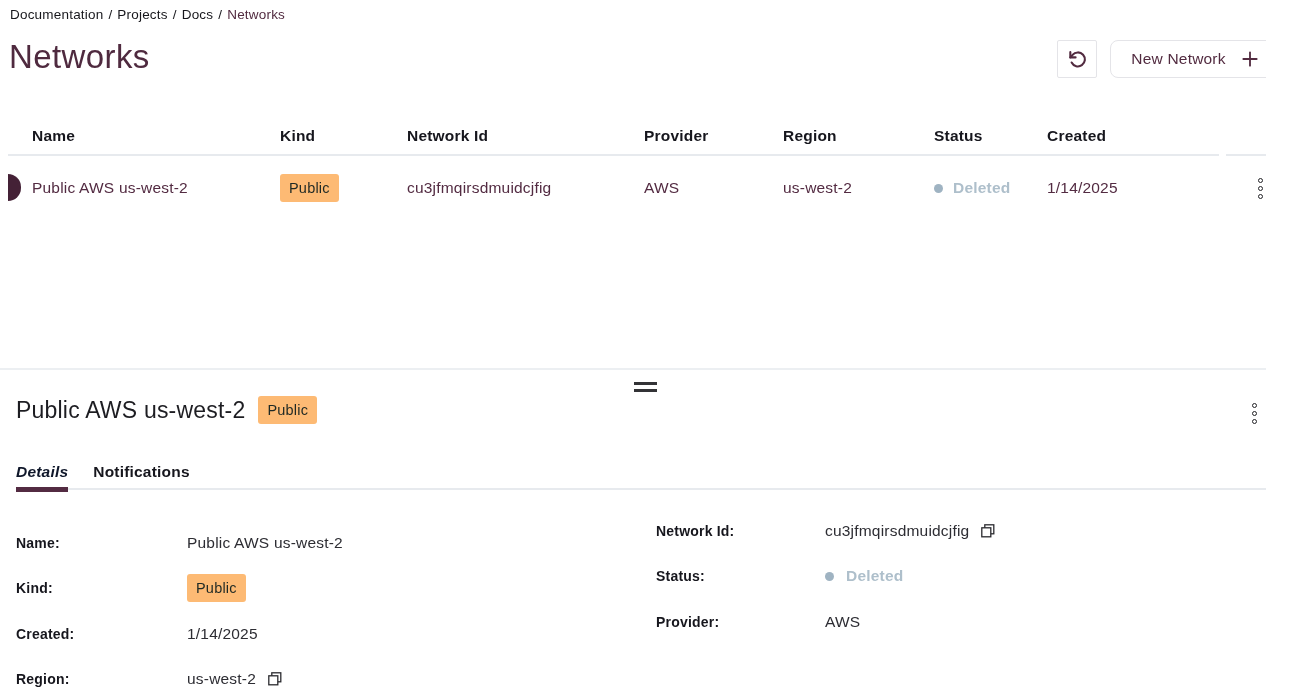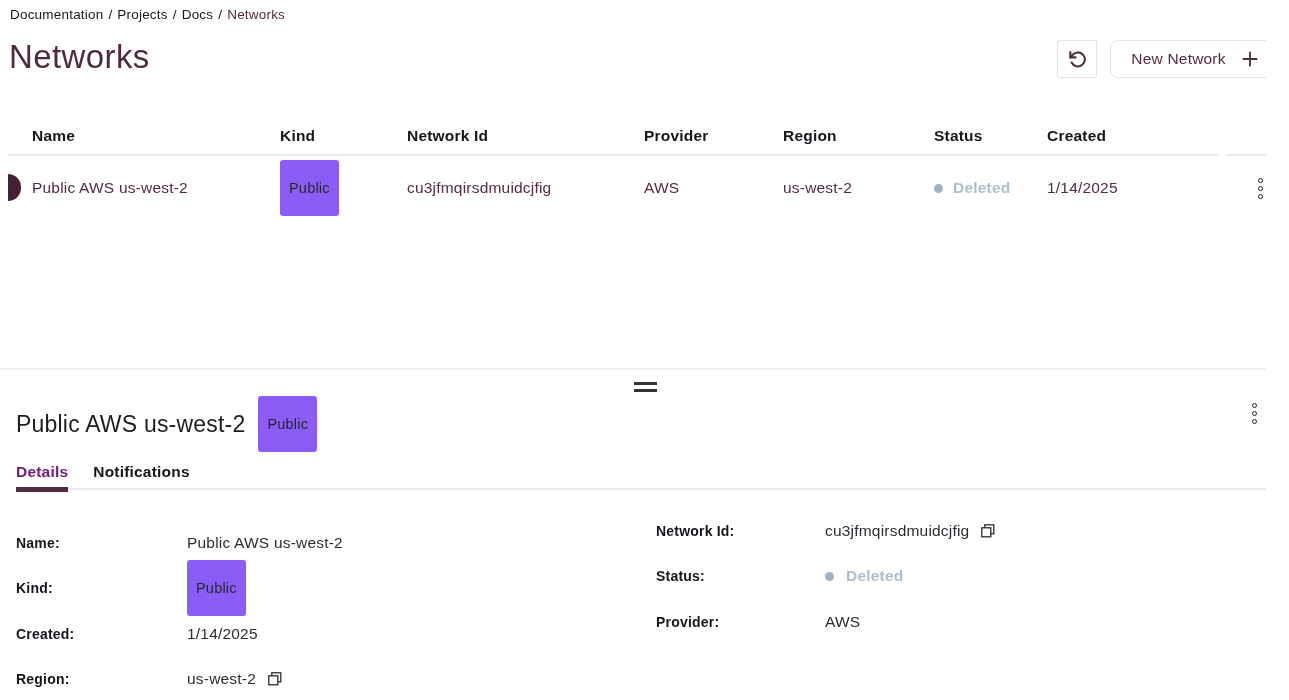--- a/index.html
+++ b/index.html
@@ -57,22 +57,22 @@
   .trow { position: absolute; top: 156px; left: 0; right: 0; height: 64px; cursor: pointer; }
   .row-marker {
     position: absolute; left: 8px; top: 18px; width: 13px; height: 27px;
     background: #442136; border-radius: 0 14px 14px 0;
   }
   .td {
     position: absolute; top: 0; bottom: 0; display: flex; align-items: center;
     font-size: 15.5px; color: #532b42; letter-spacing: 0.2px;
   }
   .badge {
-    display: inline-block; background: #8b5cf6; color: #1f2924;
-    font-size: 14.5px; padding: 20px 9px; border-radius: 3px; letter-spacing: 0.2px; text-align: center;
+    display: inline-block; background: #fdba74; color: #1f2924;
+    font-size: 14.5px; padding: 6px 9px; border-radius: 3px; letter-spacing: 0.2px; text-align: center;
   }
   .status-cell { gap: 10px; }
   .status-dot { width: 9px; height: 9px; border-radius: 50%; background: #9fb3c2; }
   .status-text { color: #aebfcb; font-weight: 600; }
 
   .kebab-btn {
     display: flex; flex-direction: column; align-items: center; justify-content: center;
     gap: 3px; width: 22px; height: 30px; background: transparent; border: none; cursor: pointer;
   }
   .kebab-dot { width: 5px; height: 5px; border: 1.6px solid #232327; border-radius: 50%; background: #fff; }
@@ -93,21 +93,21 @@
 
   
   .tabs {
     position: absolute; top: 455px; left: 16px; width: 1257px; height: 35px;
     display: flex; gap: 25px; border-bottom: 2px solid #e7eaee;
   }
   .tab {
     position: relative; font-size: 15.5px; font-weight: 700; letter-spacing: 0.2px;
     line-height: 33px; cursor: pointer; color: #16161d;
   }
-  .tab.active { color: #701a75; }
+  .tab.active { color: #0f172a; font-style: italic; }
   .tab.active::after {
     content: ""; position: absolute; left: 0; right: 0; bottom: -4px; height: 5px; background: #532b42;
   }
 
   
   .fields-left  { position: absolute; top: 520px; left: 16px;  width: 630px; }
   .fields-right { position: absolute; top: 508px; left: 656px; width: 625px; }
   .field-row { display: flex; align-items: center; height: 45.5px; }
   .field-label { font-weight: 700; font-size: 14px; color: #16161d; letter-spacing: 0.2px; }
   .fields-left  .field-label { width: 171px; }

